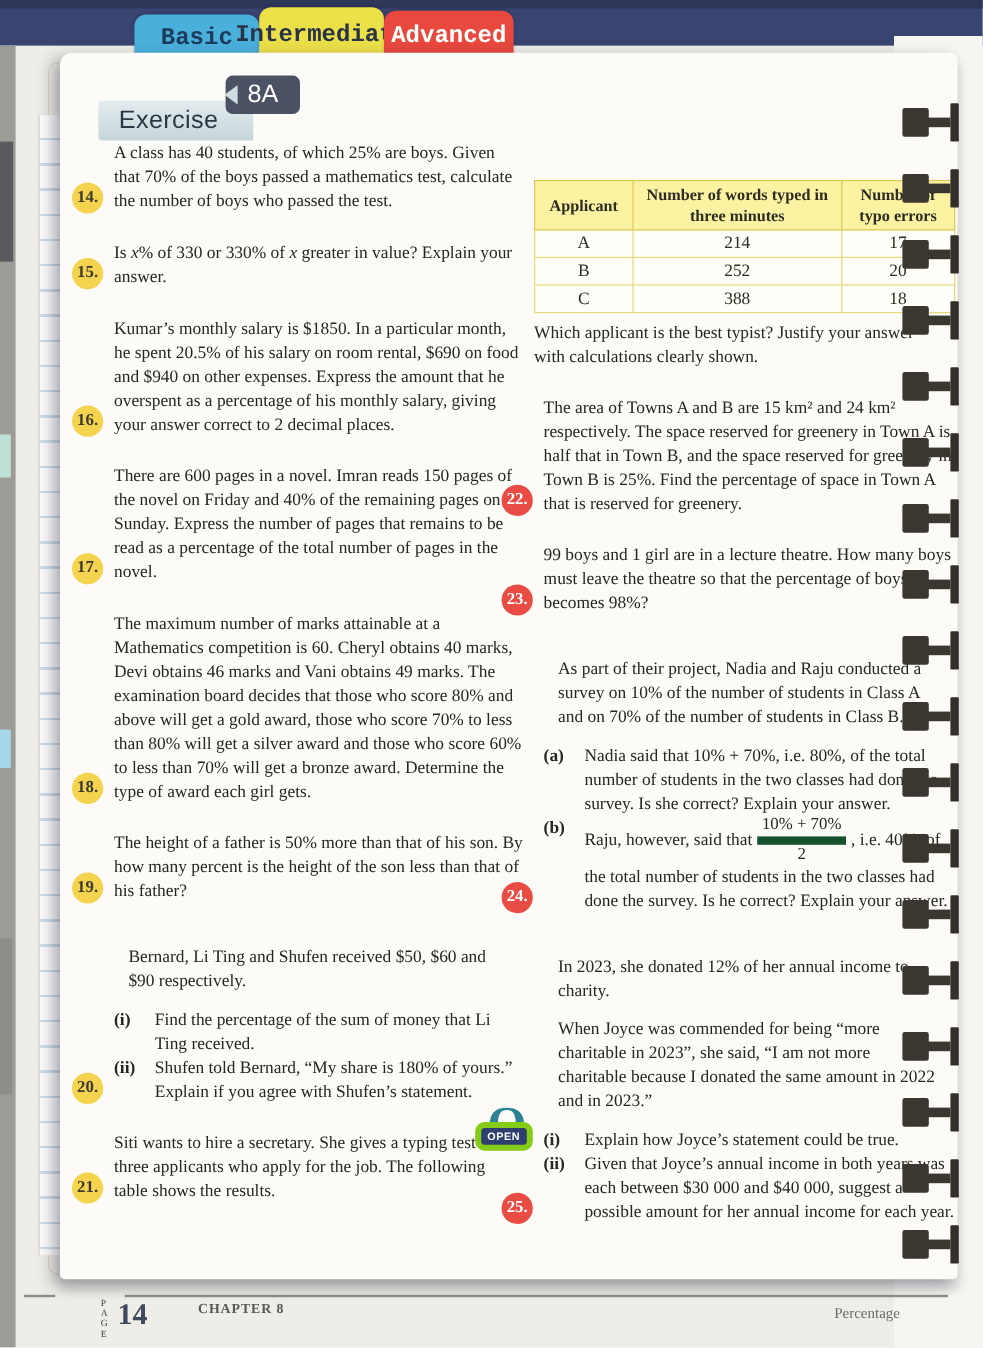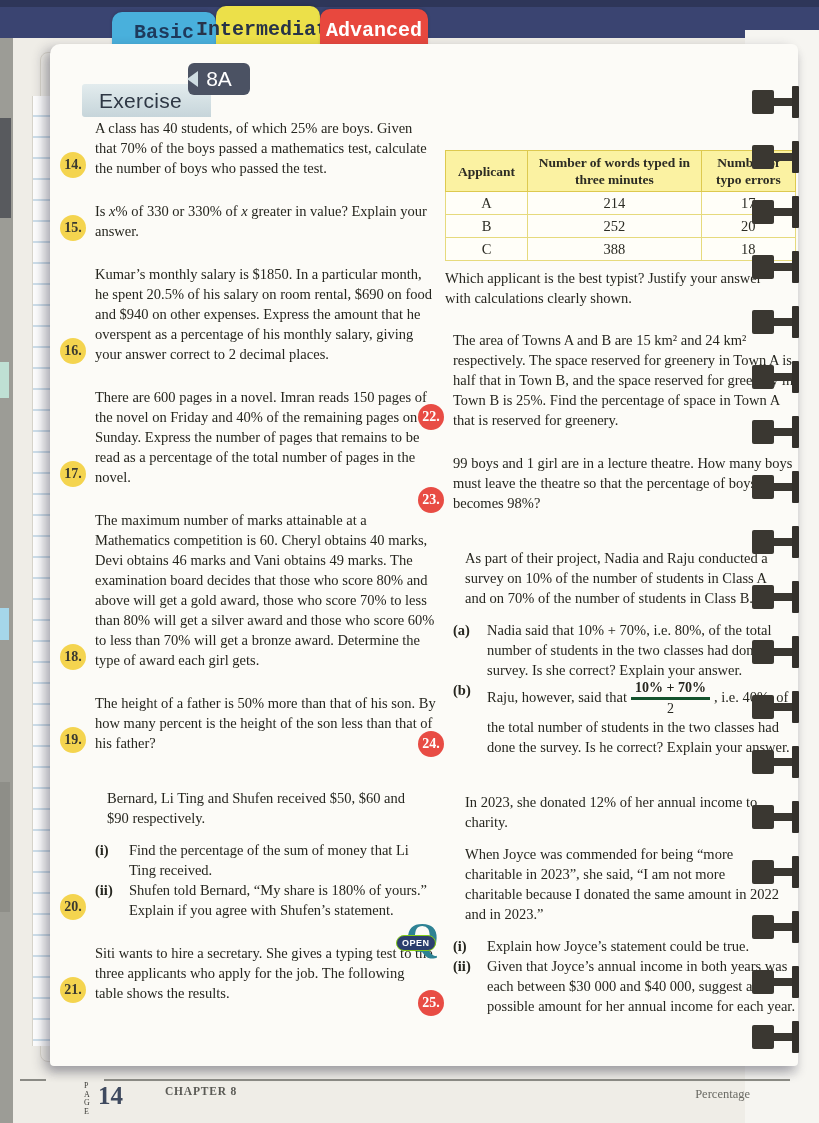--- a/index.html
+++ b/index.html
@@ -50,37 +50,37 @@
   .q{display:flex;margin-bottom:23px;align-items:flex-end;}
   .qnum{flex:0 0 auto;width:26px;height:26px;border-radius:50%;display:flex;align-items:center;justify-content:center;
      font-weight:bold;font-size:14px;margin-right:9px;margin-top:-3px;}
   .qnum.yellow{background:#f4d44f;color:#3b3a30;}
   .qnum.red{background:#e84c44;color:#ffffff;}
   .qbody{flex:1;}
   .part{display:flex;}
   .plabel{flex:0 0 34px;font-weight:bold;}
   .ptext{flex:1;}
   .frac{display:inline-block;text-align:center;vertical-align:middle;margin:0 4px;font-size:14px;line-height:16px;}
-  .frac .fnum{display:block;border-bottom:3px solid #14532d;padding:0 4px 1px;font-weight:bold;}
+  .frac .fnum{display:block;border-bottom:7px solid #14532d;padding:0 4px 1px;}
   .frac .fden{display:block;padding-top:1px;}
   .qpara{margin:12px;}
   .ital{font-style:italic;}
 
   
   .tbl-block{margin-left:27px;margin-bottom:22px;margin-top:40px;}
   table.data{border-collapse:collapse;background:#fffef8;}
   table.data th{background:#fbf2a2;border:1px solid #ddc94f;font-size:13.5px;line-height:17px;padding:3px 6px;color:#2c2c24;}
   table.data td{border:1px solid #e6da7d;text-align:center;font-size:14.5px;padding:1px 4px;color:#2c2c24;}
   .col-applicant{width:70px;} .col-words{width:170px;} .col-errors{width:84px;}
   .tbl-caption{margin-top:7px;font-size:14.5px;line-height:20px;width:330px;}
 
   
   .openq{position:absolute;left:350px;top:874px;width:48px;height:52px;}
   .openq .qletter{position:absolute;left:6px;top:-4px;font-family:"Liberation Serif",serif;font-weight:bold;font-size:42px;color:#2e8294;}
-  .openq .openpill{position:absolute;left:-4px;top:17px;background:#2c3f6e;color:#fff;border:1px solid #84cc16;
+  .openq .openpill{position:absolute;left:-4px;top:17px;background:#2c3f6e;color:#fff;border:5px solid #84cc16;
      font-family:"Liberation Sans",sans-serif;font-weight:bold;font-size:9px;letter-spacing:.5px;
      padding:2px 5px;border-radius:8px;}
 
   
   .binding{position:absolute;left:752px;top:86px;width:66px;height:980px;z-index:6;}
   .clip{position:relative;height:32px;margin-bottom:23px;}
   .clip .block{position:absolute;left:0;top:4px;width:22px;height:24px;background:#3a3731;border-radius:2px;}
   .clip .stem{position:absolute;left:21px;top:12px;width:19px;height:8px;background:#3a3731;}
   .clip .rail{position:absolute;left:40px;top:0;width:7px;height:32px;background:#33302b;border-radius:1px;}
 

